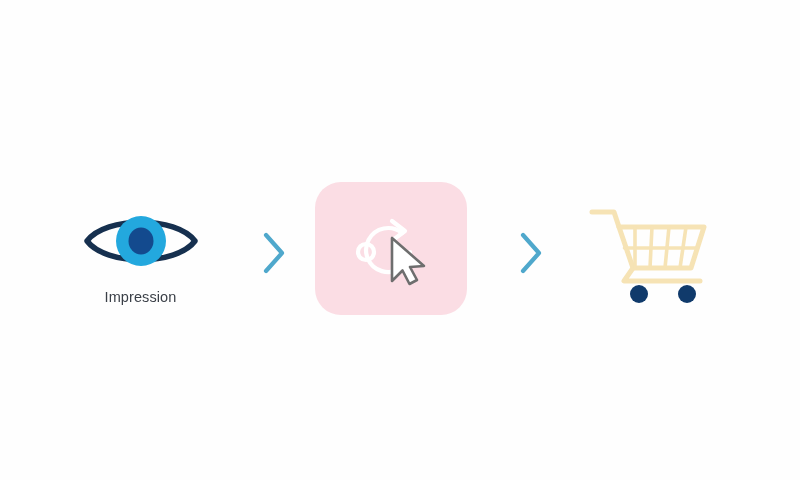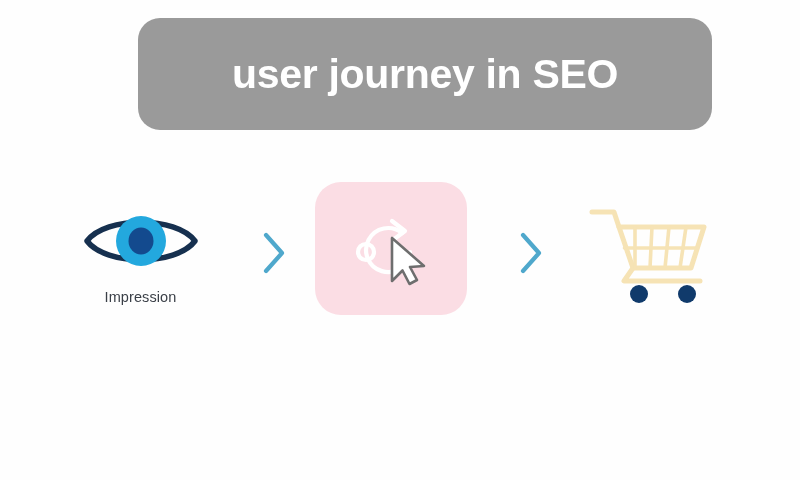--- a/index.html
+++ b/index.html
@@ -121,23 +121,20 @@
     width: 122px;
     height: 98px;
     display: block;
   }
 </style>
 </head>
 <body>
 
 <div class="canvas">
 
-  <div class="title-banner">
-    <div class="title-text">user journey in SEO</div>
-  </div>
 
   <div class="journey-row">
 
     <div class="step step-impression">
       <span class="eye-wrap">
         <svg class="eye-icon" viewBox="0 0 118 62" xmlns="http://www.w3.org/2000/svg">
           <path d="M5 31 C24 6, 94 6, 113 31 C94 56, 24 56, 5 31 Z" fill="none" stroke="#16304F" stroke-width="5.5" stroke-linejoin="round"></path>
           <ellipse cx="59" cy="31" rx="25" ry="25" fill="#23A8DE"></ellipse>
           <ellipse cx="59" cy="31" rx="12.5" ry="13.5" fill="#134A8E"></ellipse>
         </svg>

